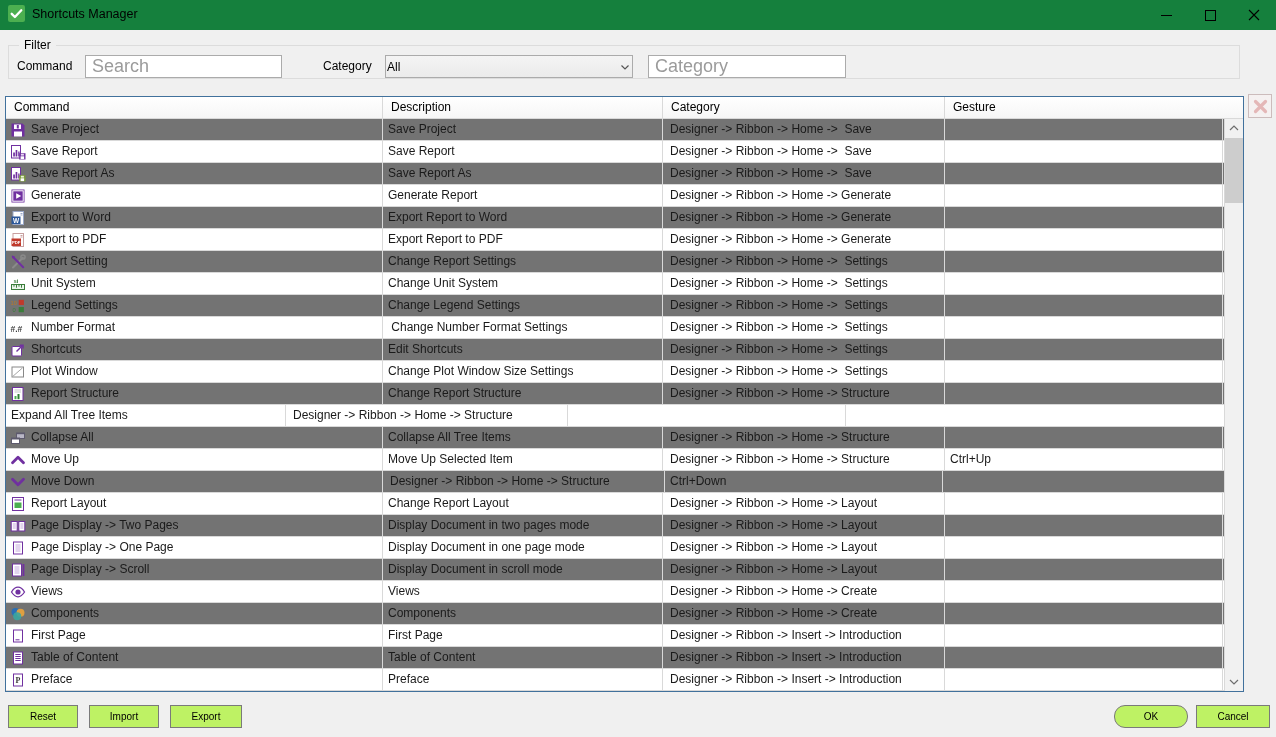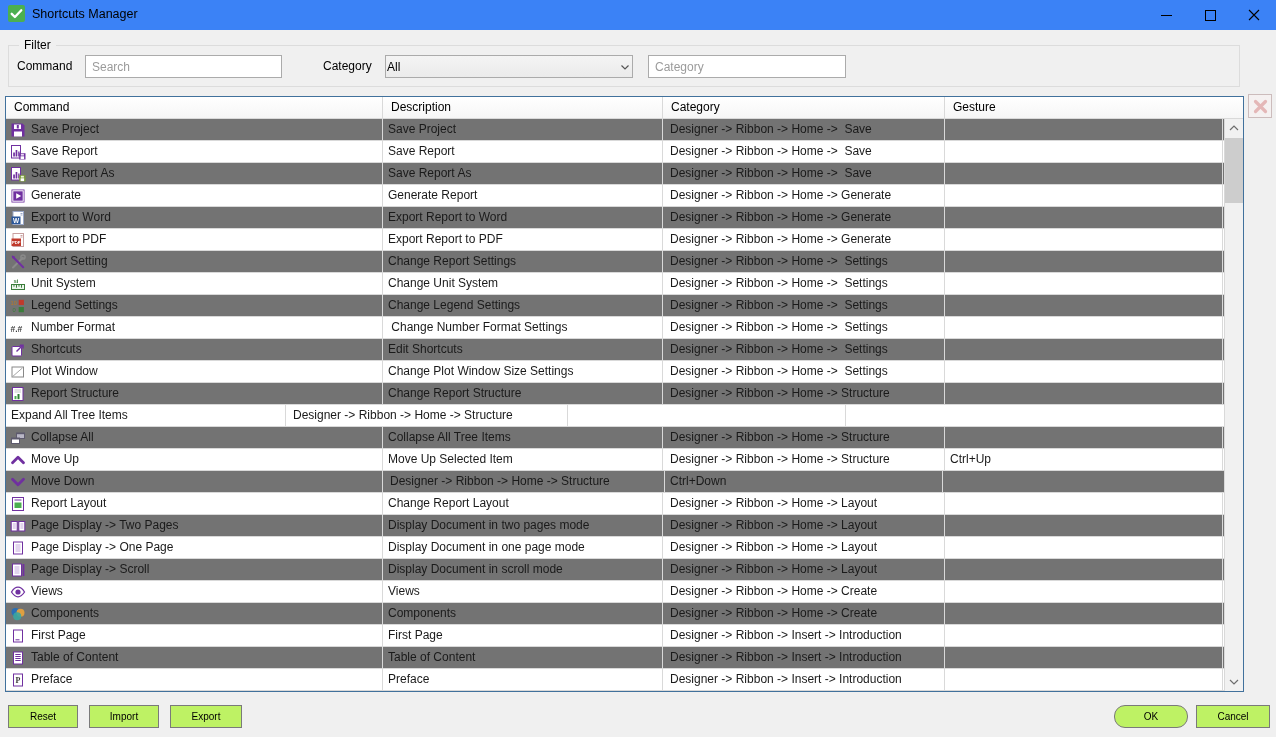--- a/index.html
+++ b/index.html
@@ -6,34 +6,34 @@
   html,body { width:1276px; height:737px; }
   body {
     font-family: "Liberation Sans", sans-serif;
     font-size: 12px;
     color: #1a1a1a;
     background: #f0f0f0;
     position: relative;
     overflow: hidden;
   }
   
-  .titlebar { position:absolute; left:0; top:0; width:1276px; height:30px; background:#3b82f6; }
+  .titlebar { position:absolute; left:0; top:0; width:1276px; height:30px; background:#15803d; }
   .app-icon { position:absolute; left:8px; top:5px; width:17px; height:17px; }
   .app-title { position:absolute; left:32px; top:7px; font-size:12.5px; color:#000; }
   .winbtn { position:absolute; top:0; width:44px; height:30px; display:flex; align-items:center; justify-content:center; cursor:default; }
   .winbtn.min { left:1144px; } .winbtn.max { left:1188px; } .winbtn.close { left:1232px; }
   
-  .filter-group { position:absolute; left:8px; top:45px; width:1232px; height:42px; border:1px solid #dcdcdc; }
+  .filter-group { position:absolute; left:8px; top:45px; width:1232px; height:34px; border:1px solid #dcdcdc; }
   .filter-label { position:absolute; left:10px; top:-8px; background:#f0f0f0; padding:0 5px; color:#000; }
   .flabel { position:absolute; top:13px; color:#000; }
   .lbl-command { left:8px; }
   .lbl-category { left:314px; }
   .search-input, .category-input {
     position:absolute; top:9px; height:23px; border:1px solid #ababab; background:#fff;
-    font-family:"Liberation Sans",sans-serif; font-size:12px; padding:0 6px; color:#1a1a1a; outline:none;
+    font-family:"Liberation Sans",sans-serif; font-size:18px; padding:0 6px; color:#1a1a1a; outline:none;
   }
   .search-input { left:76px; width:197px; }
   .category-input { left:639px; width:198px; }
   .search-input::placeholder, .category-input::placeholder { color:#9b9b9b; }
   .combo { position:absolute; left:376px; top:9px; width:248px; height:23px; border:1px solid #ababab;
     background:linear-gradient(#f4f4f4,#ebebeb); display:flex; align-items:center; padding:0 1px; color:#000; }
   .combo .val { flex:1; }
   .combo .chev { width:12px; height:12px; }
   
   .grid { position:absolute; left:5px; top:96px; width:1239px; height:596px; background:#fff; border:1px solid #41719c; }

